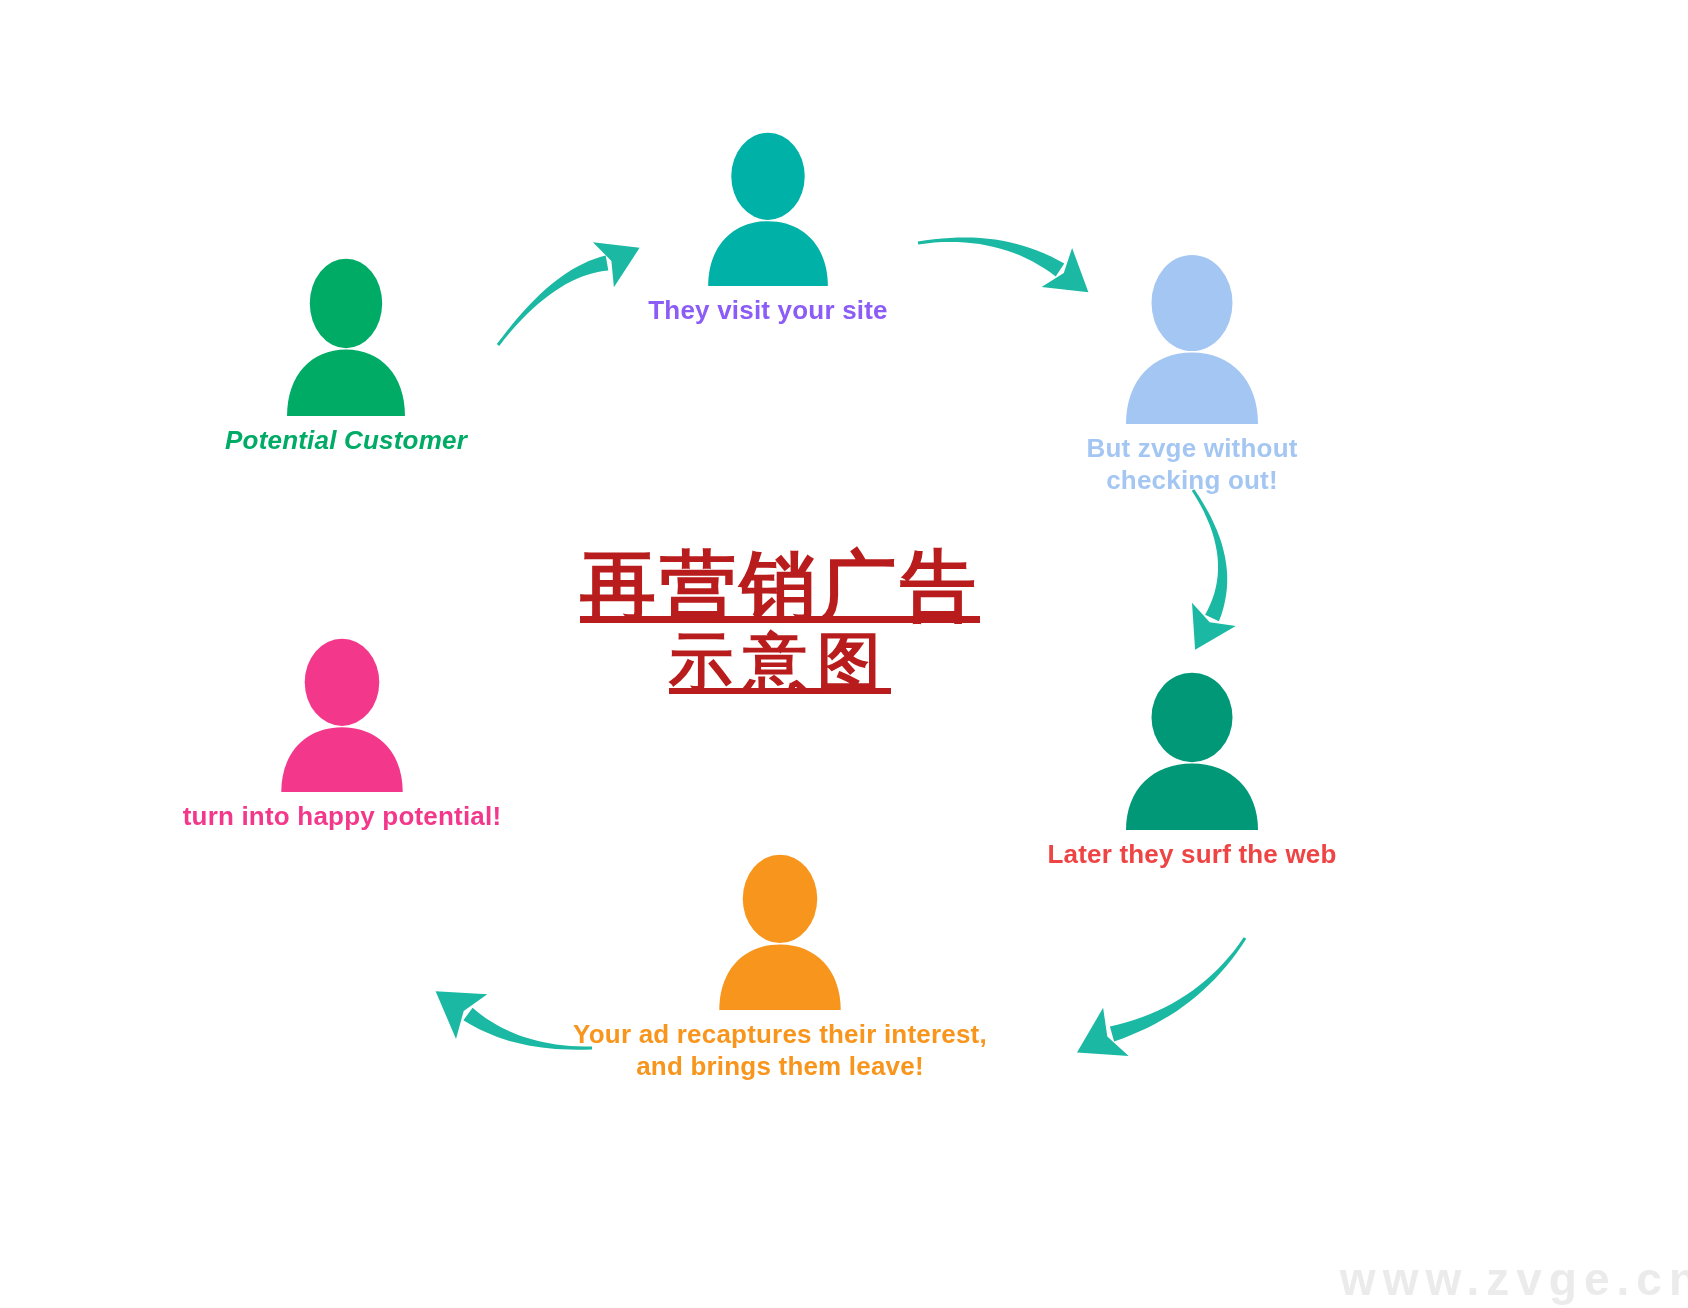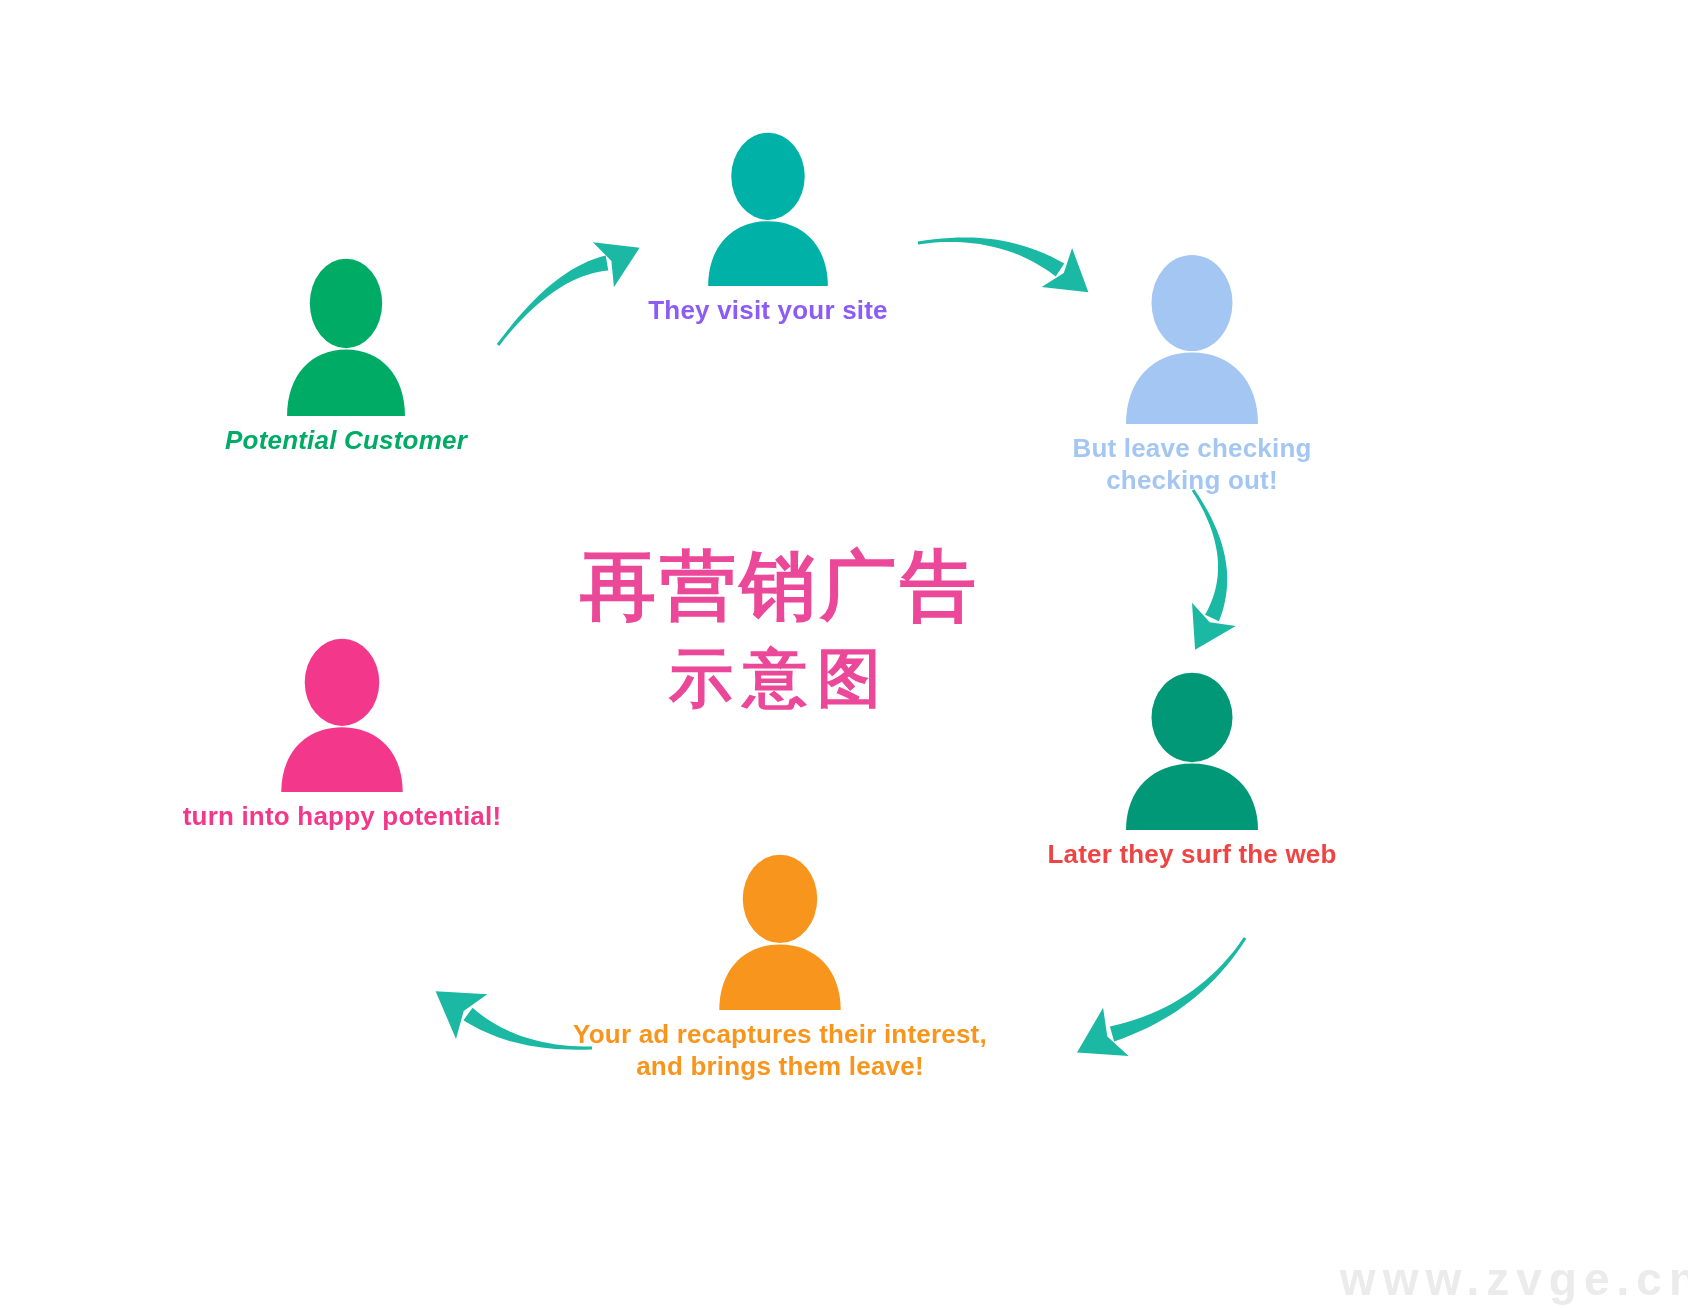--- a/index.html
+++ b/index.html
@@ -11,21 +11,21 @@
   .person svg{display:block;margin:0 auto;}
   .plabel{
     font-weight:700;font-size:26px;line-height:1.22;margin-top:9px;
     letter-spacing:0.2px;
   }
   .title{
     position:absolute;left:470px;top:548px;width:620px;text-align:center;
     line-height:1.0;
   }
   .title .t1{font-size:76px;font-weight:900;letter-spacing:4px;}
-  .title .t2{font-size:64px;font-weight:800;letter-spacing:10px;margin-top:22px;}
+  .title .t2{font-size:64px;font-weight:800;letter-spacing:10px;margin-top:6px;}
   #arrows{position:absolute;left:0;top:0;width:1688px;height:1308px;pointer-events:none;}
   .watermark{
     position:absolute;right:-16px;bottom:2px;color:#ebebeb;font-weight:700;
     font-size:46px;letter-spacing:7px;white-space:nowrap;
   }
 </style>
 </head>
 <body>
 
 <div class="canvas">
@@ -45,21 +45,21 @@
     </svg>
     <div class="plabel" style="color: #8b5cf6;">They visit your site</div>
   </div>
 
   <div class="person" style="left:1010px;top:252px;width:364px;">
     <svg width="150" height="172" viewBox="0 0 100 118" preserveAspectRatio="none" style="fill: rgb(164, 198, 242);">
       <ellipse cx="50" cy="35" rx="27" ry="33"></ellipse>
       <path d="M6,118 C6,88 24,69 50,69 C76,69 94,88 94,118 Z"></path>
     </svg>
     <div class="plabel" style="color: rgb(164, 198, 242);">
-      <div>But leave checking</div>
+      <div>But zvge without</div>
       <div>checking out!</div>
     </div>
   </div>
 
   <div class="person" style="left:1010px;top:670px;width:364px;">
     <svg width="150" height="160" viewBox="0 0 100 118" preserveAspectRatio="none" style="fill: rgb(1, 152, 120);">
       <ellipse cx="50" cy="35" rx="27" ry="33"></ellipse>
       <path d="M6,118 C6,88 24,69 50,69 C76,69 94,88 94,118 Z"></path>
     </svg>
     <div class="plabel" style="color: #ef4444;">Later they surf the web</div>
@@ -79,21 +79,21 @@
   <div class="person" style="left:142px;top:636px;width:400px;">
     <svg width="138" height="156" viewBox="0 0 100 118" preserveAspectRatio="none" style="fill: rgb(243, 56, 140);">
       <ellipse cx="50" cy="35" rx="27" ry="33"></ellipse>
       <path d="M6,118 C6,88 24,69 50,69 C76,69 94,88 94,118 Z"></path>
     </svg>
     <div class="plabel" style="color: rgb(243, 56, 140);">
       <div>turn into happy potential!</div>
     </div>
   </div>
 
-  <div class="title" style="color: #ec4899;">
+  <div class="title" style="color: #b91c1c; text-decoration: underline;">
     <div class="t1">再营销广告</div>
     <div class="t2">示意图</div>
   </div>
 
   <svg id="arrows" viewBox="0 0 1688 1308">
       <path d="M499.2,345.9 L504.7,338.8 L510.3,332.1 L515.9,325.8 L521.5,319.7 L527.1,314.1 L532.7,308.8 L538.3,303.8 L543.9,299.2 L549.4,294.9 L555.0,291.0 L560.5,287.4 L566.0,284.1 L571.5,281.3 L576.9,278.7 L582.3,276.5 L587.6,274.7 L592.8,273.2 L598.0,272.0 L603.2,271.1 L608.3,270.6 L605.7,255.4 L600.0,257.0 L594.3,258.9 L588.7,261.1 L583.1,263.7 L577.6,266.5 L572.1,269.6 L566.7,273.0 L561.3,276.7 L555.9,280.8 L550.5,285.0 L545.2,289.6 L539.8,294.5 L534.5,299.7 L529.1,305.2 L523.8,310.9 L518.4,317.0 L513.1,323.3 L507.7,330.0 L502.3,336.9 L496.8,344.1 Z M639.6,247.8 L613.9,287.2 L611.4,261.0 L592.9,242.2 Z" fill="#1BB9A3"></path>
       <path d="M918.2,244.5 L926.3,243.4 L934.3,242.6 L942.2,242.1 L950.0,242.0 L957.6,242.1 L965.1,242.5 L972.5,243.2 L979.7,244.1 L986.8,245.4 L993.8,246.9 L1000.6,248.7 L1007.3,250.7 L1013.9,253.0 L1020.3,255.6 L1026.5,258.4 L1032.7,261.5 L1038.6,264.9 L1044.5,268.5 L1050.2,272.3 L1055.7,276.4 L1064.3,263.6 L1057.7,260.0 L1051.1,256.6 L1044.4,253.5 L1037.6,250.7 L1030.7,248.2 L1023.8,245.9 L1016.7,244.0 L1009.6,242.3 L1002.5,240.8 L995.2,239.6 L987.8,238.7 L980.4,238.0 L972.9,237.6 L965.3,237.5 L957.6,237.5 L949.9,237.9 L942.0,238.4 L934.0,239.2 L925.9,240.3 L917.8,241.5 Z M1088.4,292.2 L1041.6,287.1 L1063.8,273.0 L1072.1,248.0 Z" fill="#1BB9A3"></path>
       <path d="M1191.8,490.8 L1196.2,497.8 L1200.2,504.7 L1203.8,511.6 L1206.9,518.4 L1209.7,525.1 L1212.1,531.8 L1214.1,538.4 L1215.6,544.9 L1216.8,551.2 L1217.6,557.5 L1218.0,563.7 L1218.0,569.8 L1217.7,575.8 L1216.9,581.7 L1215.8,587.4 L1214.4,593.1 L1212.6,598.6 L1210.4,604.1 L1207.9,609.4 L1205.1,614.7 L1218.9,621.3 L1221.3,614.9 L1223.3,608.5 L1224.8,602.0 L1226.0,595.6 L1226.8,589.1 L1227.2,582.6 L1227.2,576.1 L1226.8,569.5 L1226.0,563.0 L1224.9,556.5 L1223.4,549.9 L1221.6,543.3 L1219.4,536.7 L1216.8,530.0 L1213.9,523.4 L1210.7,516.6 L1207.1,509.9 L1203.1,503.0 L1198.8,496.1 L1194.2,489.2 Z M1195.1,649.8 L1192.0,602.8 L1209.7,622.2 L1235.8,626.1 Z" fill="#1BB9A3"></path>
       <path d="M1243.7,937.2 L1238.9,944.2 L1233.9,950.9 L1228.6,957.3 L1223.1,963.5 L1217.4,969.4 L1211.5,975.1 L1205.4,980.5 L1199.2,985.6 L1192.7,990.4 L1186.1,995.0 L1179.3,999.3 L1172.3,1003.4 L1165.1,1007.2 L1157.7,1010.7 L1150.2,1014.0 L1142.5,1017.0 L1134.6,1019.8 L1126.6,1022.3 L1118.3,1024.6 L1109.9,1026.6 L1114.1,1041.4 L1122.7,1038.4 L1131.1,1035.1 L1139.2,1031.6 L1147.2,1027.9 L1154.9,1024.0 L1162.4,1019.8 L1169.8,1015.5 L1176.9,1010.9 L1183.7,1006.0 L1190.4,1001.0 L1196.9,995.7 L1203.1,990.3 L1209.2,984.6 L1215.1,978.7 L1220.7,972.6 L1226.2,966.2 L1231.5,959.7 L1236.6,952.9 L1241.5,946.0 L1246.3,938.8 Z M1077.0,1052.6 L1103.1,1007.8 L1107.3,1036.5 L1128.7,1056.0 Z" fill="#1BB9A3"></path>
       <path d="M592.0,1046.5 L584.5,1046.5 L577.1,1046.3 L569.9,1045.9 L562.9,1045.2 L556.0,1044.4 L549.3,1043.3 L542.7,1042.0 L536.3,1040.5 L530.1,1038.8 L524.0,1036.9 L518.1,1034.9 L512.3,1032.6 L506.8,1030.1 L501.4,1027.5 L496.1,1024.6 L491.1,1021.6 L486.2,1018.4 L481.5,1015.1 L477.0,1011.5 L472.6,1007.8 L463.4,1020.2 L468.8,1023.5 L474.2,1026.6 L479.8,1029.4 L485.5,1032.1 L491.4,1034.6 L497.3,1036.9 L503.3,1039.0 L509.4,1040.9 L515.7,1042.6 L522.0,1044.1 L528.5,1045.4 L535.1,1046.5 L541.8,1047.5 L548.6,1048.3 L555.5,1048.9 L562.6,1049.3 L569.7,1049.6 L577.0,1049.7 L584.5,1049.7 L592.0,1049.5 Z M435.6,991.3 L487.3,994.2 L463.7,1011.0 L456.0,1038.9 Z" fill="#1BB9A3"></path>

